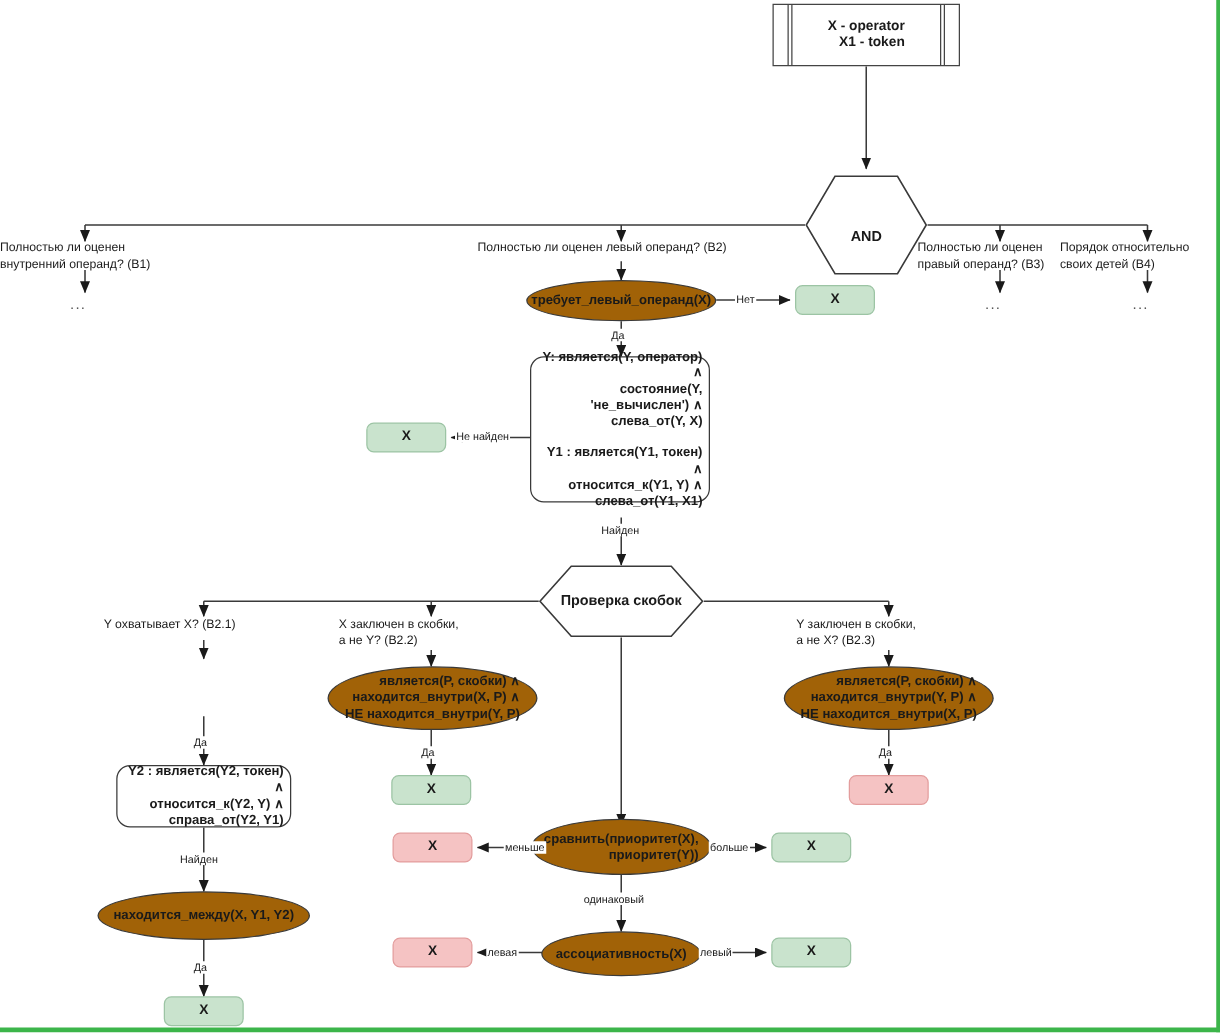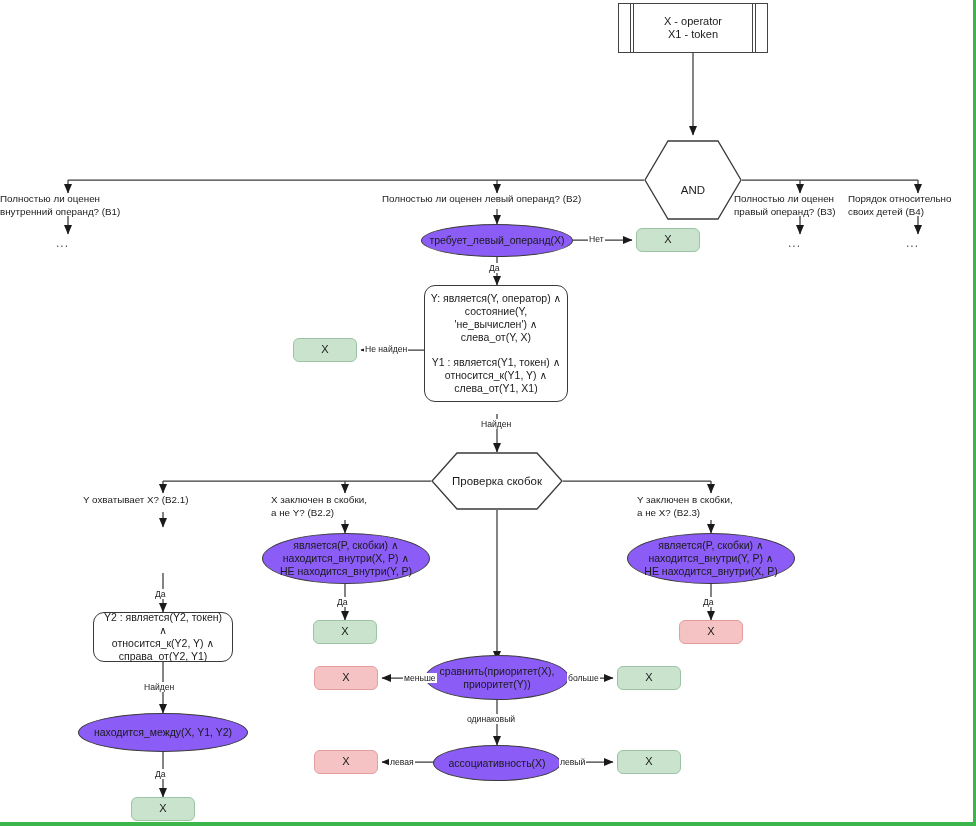--- a/index.html
+++ b/index.html
@@ -20,24 +20,25 @@
   #svg-layer {
     position:absolute; left:0; top:0;
     width:976px; height:826px;
     pointer-events:none;
   }
 
   
   .node {
     position:absolute;
     display:flex; align-items:center; justify-content:center;
-    text-align:center;
+    text-align:right;
     color:#1a1a1a;
     line-height:1.22;
     white-space:pre-line;
+    font-weight:bold;
   }
 
   
   .predef {
     background:#ffffff;
     border:1.4px solid #444;
     font-size:11px;
   }
   .predef .bar {
     position:absolute; top:0; bottom:0; width:0;
@@ -53,21 +54,21 @@
     background:transparent;
     font-size:11.5px;
   }
   .hex > svg { position:absolute; left:0; top:0; }
   .hex > span { position:relative; z-index:2; }
 
   
   .ellipse {
     border:1.4px solid #3a3a3a;
     border-radius:50%;
-    background:#8b5cf6;
+    background:#a16207;
     font-size:10.5px;
   }
 
   
   .roundrect {
     border:1.4px solid #3a3a3a;
     border-radius:11px;
     background:#ffffff;
     font-size:10.5px;
   }

